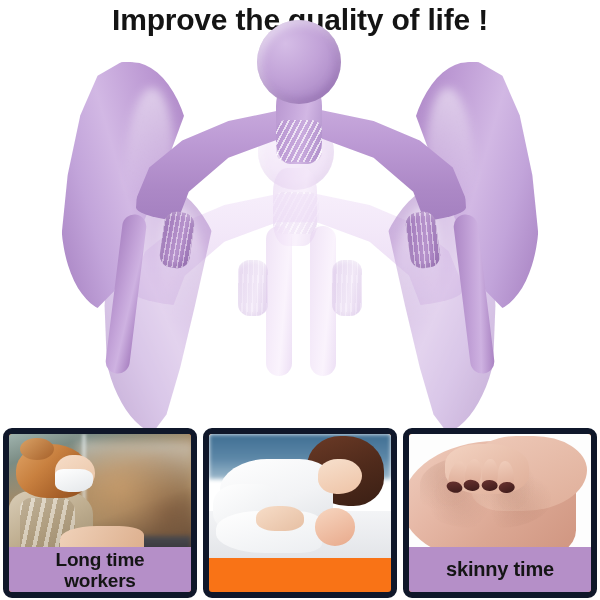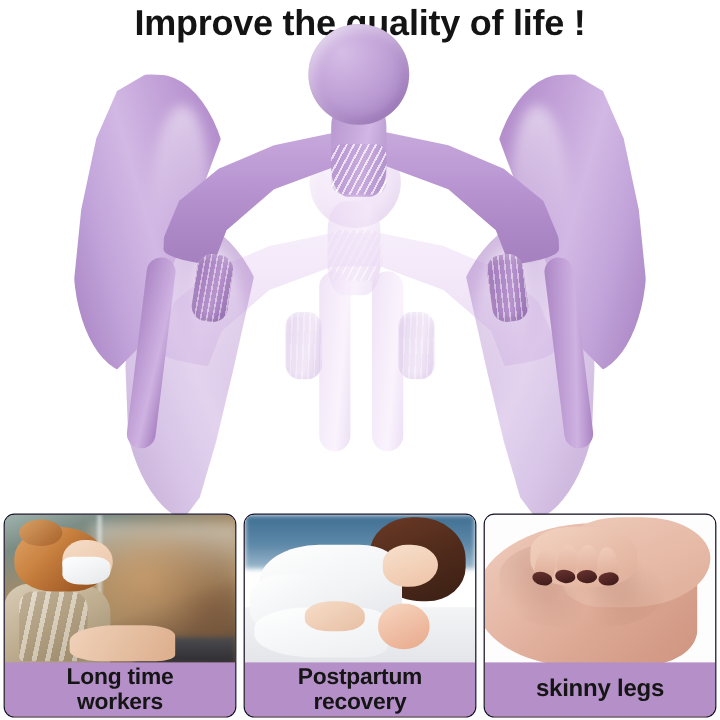--- a/index.html
+++ b/index.html
@@ -181,24 +181,24 @@
     top: 428px;
     width: 594px;
     height: 170px;
     display: flex;
     gap: 6px;
   }
   .panel {
     position: relative;
     flex: 1 1 0;
     height: 170px;
-    border: 1px solid #0f172a;
+    border: 6px solid #0f172a;
     border-radius: 9px;
     overflow: hidden;
-    background: #fca5a5;
+    background: #f97316;
     box-sizing: border-box;
   }
   .photo {
     position: absolute;
     left: 0; top: 0; right: 0;
     height: 124px;
     overflow: hidden;
   }
   .cap {
     position: absolute;
@@ -403,22 +403,20 @@
           <div class="sh p2-sheet"></div>
           <div class="sh p2-mhair"></div>
           <div class="sh p2-mtop"></div>
           <div class="sh p2-marm"></div>
           <div class="sh p2-mface"></div>
           <div class="sh p2-baby"></div>
           <div class="sh p2-bhead"></div>
           <div class="sh p2-hand"></div>
         </div>
       </div>
-      <div class="cap">Postpartum
-recovery</div>
     </div>
 
     <div class="panel">
       <div class="photo">
         <div class="scene">
           <div class="sh p3-bg"></div>
           <div class="sh p3-leg"></div>
           <div class="sh p3-thigh"></div>
           <div class="sh p3-dimple"></div>
           <div class="sh p3-hand"></div>
@@ -429,19 +427,19 @@
               <span class="p3-nail"></span>
             </div>
           <div class="sh p3-f3">
               <span class="p3-nail"></span>
             </div>
           <div class="sh p3-f4">
               <span class="p3-nail"></span>
             </div>
         </div>
       </div>
-      <div class="cap one-line">skinny legs</div>
+      <div class="cap one-line">skinny time</div>
     </div>
 
 
   </div>
 
 </div>
 
 </body></html>

